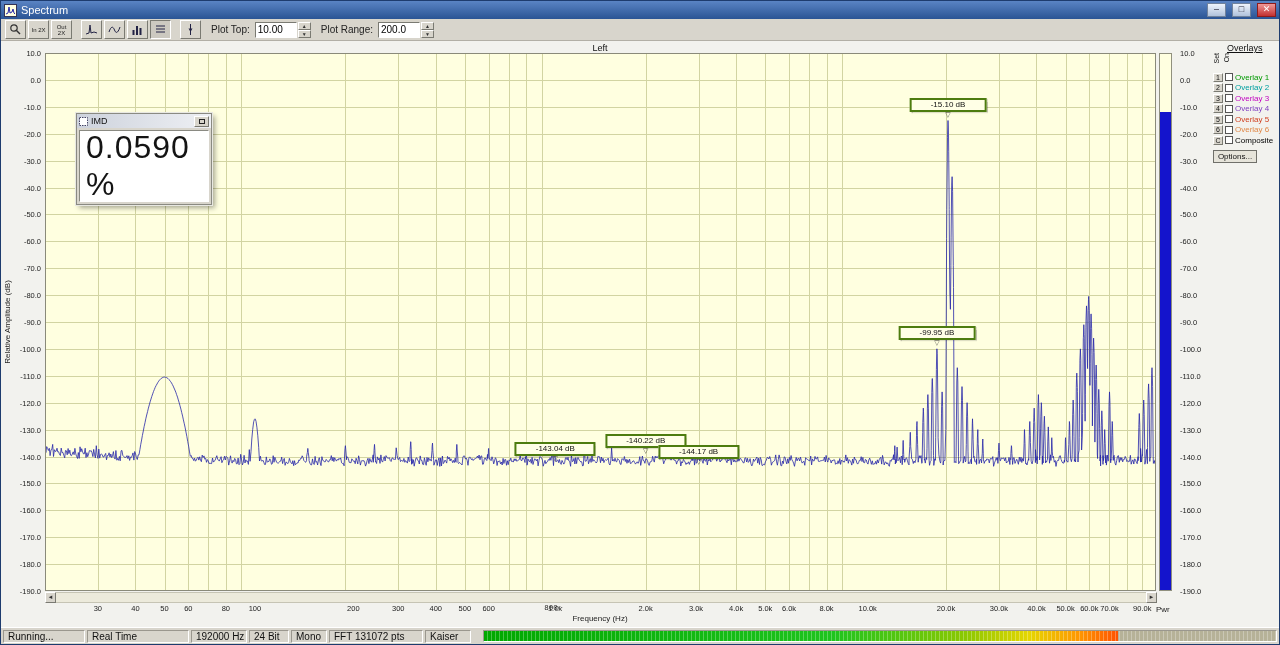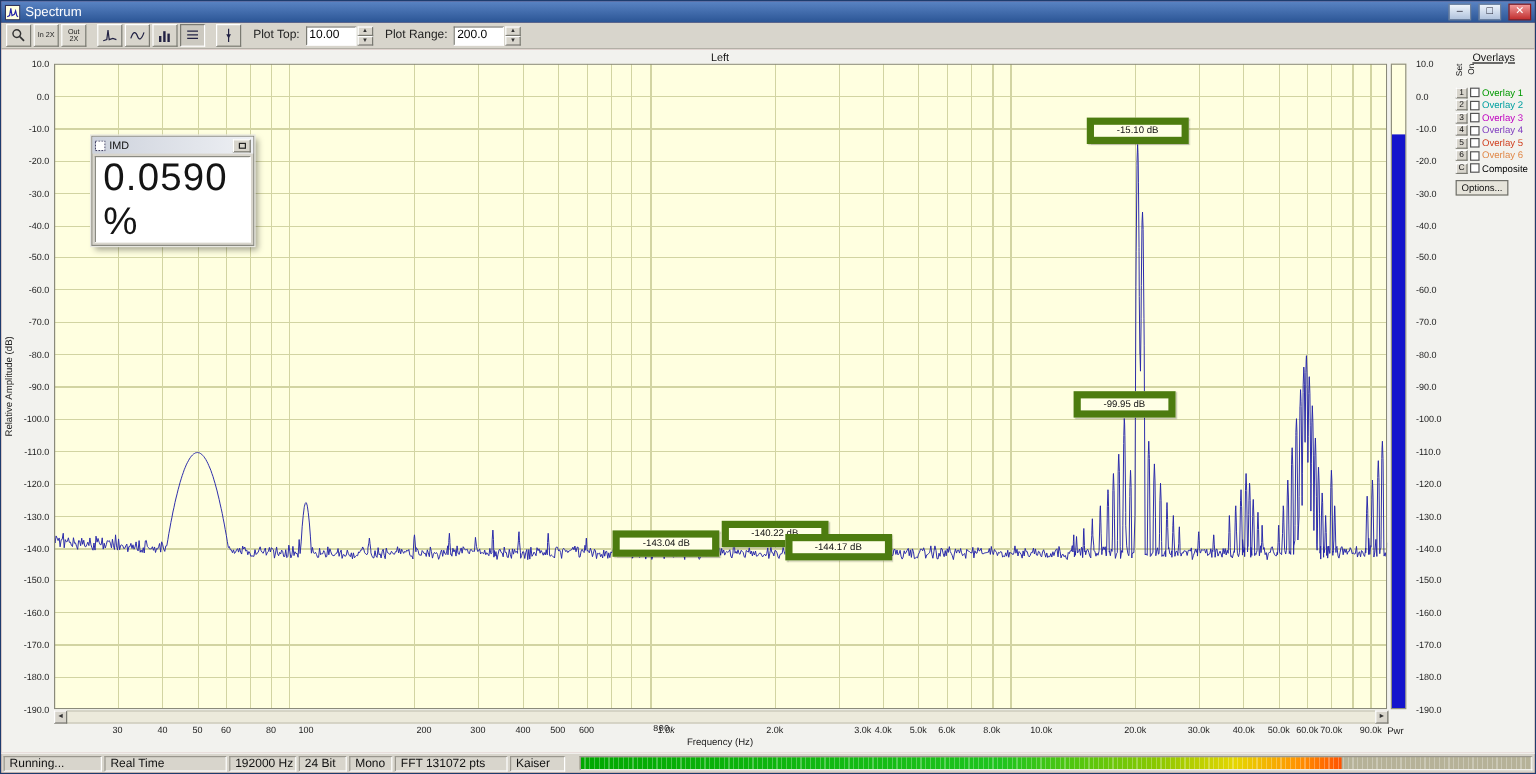--- a/index.html
+++ b/index.html
@@ -30,21 +30,21 @@
   #plot-wrap { position:absolute; left:44px; top:12px; width:1111px; height:538px; }
   .yaxis-title { position:absolute; left:2px; top:281px; writing-mode:vertical-rl; transform:translateY(-50%) rotate(180deg); font-size:8px; color:#222; }
   #ylabels-left  { position:absolute; left:0; top:12px; width:42px; height:538px; }
   #ylabels-left .ylab { position:absolute; right:2px; font-size:7.5px; color:#222; }
   #ylabels-right { position:absolute; left:1179px; top:12px; width:30px; height:538px; }
   #ylabels-right .ylab-r { position:absolute; left:0; font-size:7.5px; color:#222; }
   #xlabels { position:absolute; left:44px; top:563px; width:1111px; height:10px; }
   #xlabels .xlab { position:absolute; transform:translateX(-50%); font-size:7.5px; color:#222; white-space:nowrap; }
   .xaxis-title { position:absolute; left:599px; top:573px; transform:translateX(-50%); font-size:8px; color:#222; }
   #markers { position:absolute; left:44px; top:12px; width:1111px; height:538px; pointer-events:none; }
-  .marker-box { position:absolute; transform:translateX(-50%); background:#ffffe6; border:6px solid #4d7c0f; font-size:8px; line-height:10px; padding:0 19px; white-space:nowrap; color:#111; box-shadow:1px 1px 1px rgba(0,0,0,.25); }
+  .marker-box { position:absolute; transform:translateX(-50%); background:#ffffe6; border:2px solid #4d7c0f; font-size:8px; line-height:10px; padding:0 19px; white-space:nowrap; color:#111; box-shadow:1px 1px 1px rgba(0,0,0,.25); }
   .marker-tri { position:absolute; transform:translateX(-50%); font-size:7px; line-height:8px; color:#55554d; }
 
   
   .scrolltrack { position:absolute; left:44px; top:551px; width:1112px; height:11px; background:#eceadb; border:1px solid #c6c4b4; }
   .scroll-btn { position:absolute; top:551px; width:11px; height:11px; font-size:6px; line-height:9px; text-align:center; color:#333; background:#d8d5cc; border:1px solid; border-color:#fff #7a7a72 #7a7a72 #fff; }
   .scroll-left { left:44px; } .scroll-right { left:1145px; }
 
   
   .meter { position:absolute; left:1158px; top:12px; width:13px; height:538px; background:#ffffe0; border:1px solid #90907e; }
   #meter-fill { position:absolute; left:0; right:0; bottom:0; background:#1414cc; }
@@ -265,21 +265,21 @@
         <div class="xlab" style="left: 180.831px;">80</div>
         <div class="xlab" style="left: 209.938px;">100</div>
         <div class="xlab" style="left: 300.354px; padding-left: 16px;">200</div>
         <div class="xlab" style="left: 353.244px;">300</div>
         <div class="xlab" style="left: 390.769px;">400</div>
         <div class="xlab" style="left: 419.877px;">500</div>
         <div class="xlab" style="left: 443.659px; text-align: right;">600</div>
         <div class="xlab" style="left: 506px; font-family: Liberation Mono, monospace;">800</div>
         <div class="xlab" style="left: 510.292px; font-style: italic;">1.0k</div>
         <div class="xlab" style="left: 600.708px;">2.0k</div>
-        <div class="xlab" style="left: 654px; padding-left: 40px;">3.0k</div>
+        <div class="xlab" style="left: 631px; padding-left: 40px;">3.0k</div>
         <div class="xlab" style="left: 691.123px;">4.0k</div>
         <div class="xlab" style="left: 720.231px;">5.0k</div>
         <div class="xlab" style="left: 744.013px;">6.0k</div>
         <div class="xlab" style="left: 781.539px;">8.0k</div>
         <div class="xlab" style="left: 810.646px; margin-left: 12px;">10.0k</div>
         <div class="xlab" style="left: 901.062px;">20.0k</div>
         <div class="xlab" style="left: 953.951px;">30.0k</div>
         <div class="xlab" style="left: 991.477px;">40.0k</div>
         <div class="xlab" style="left: 1020.58px;">50.0k</div>
         <div class="xlab" style="left: 1044.37px;">60.0k</div>

